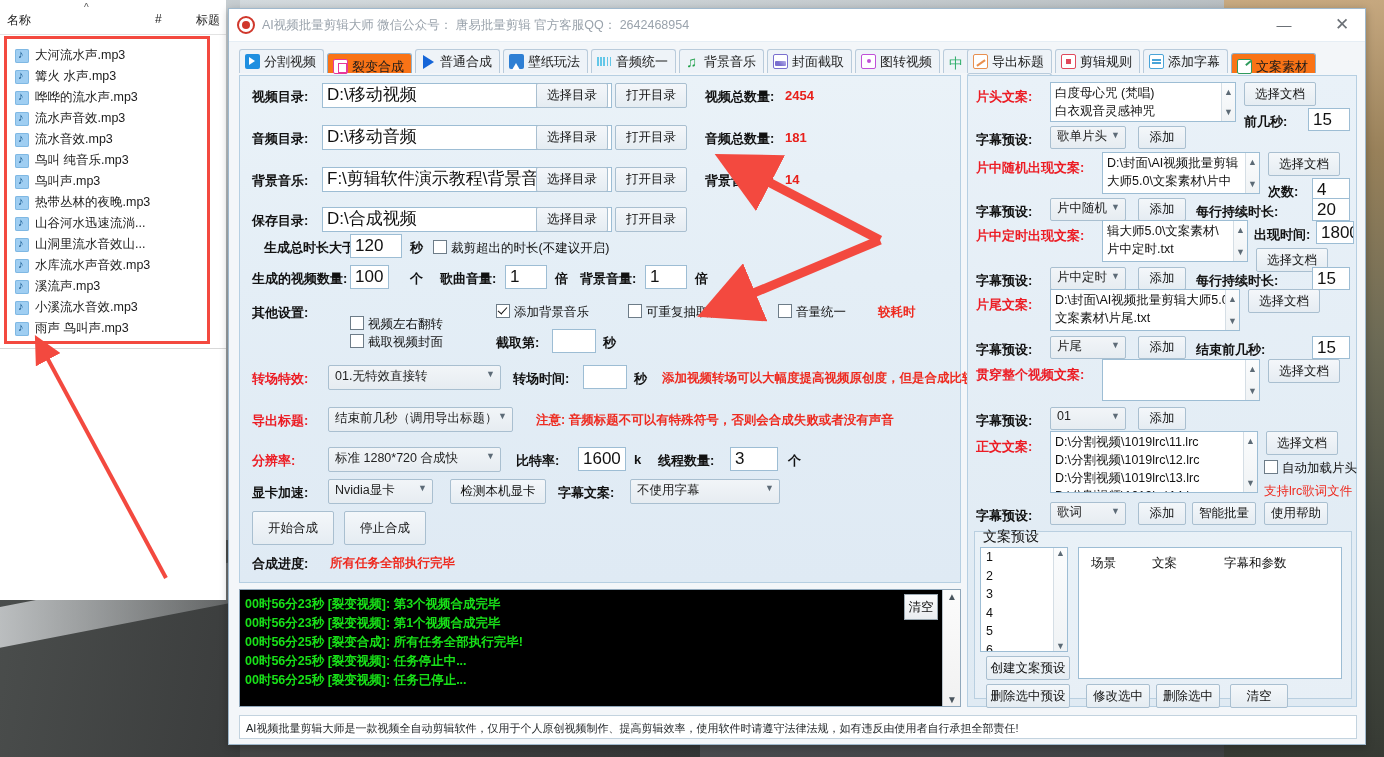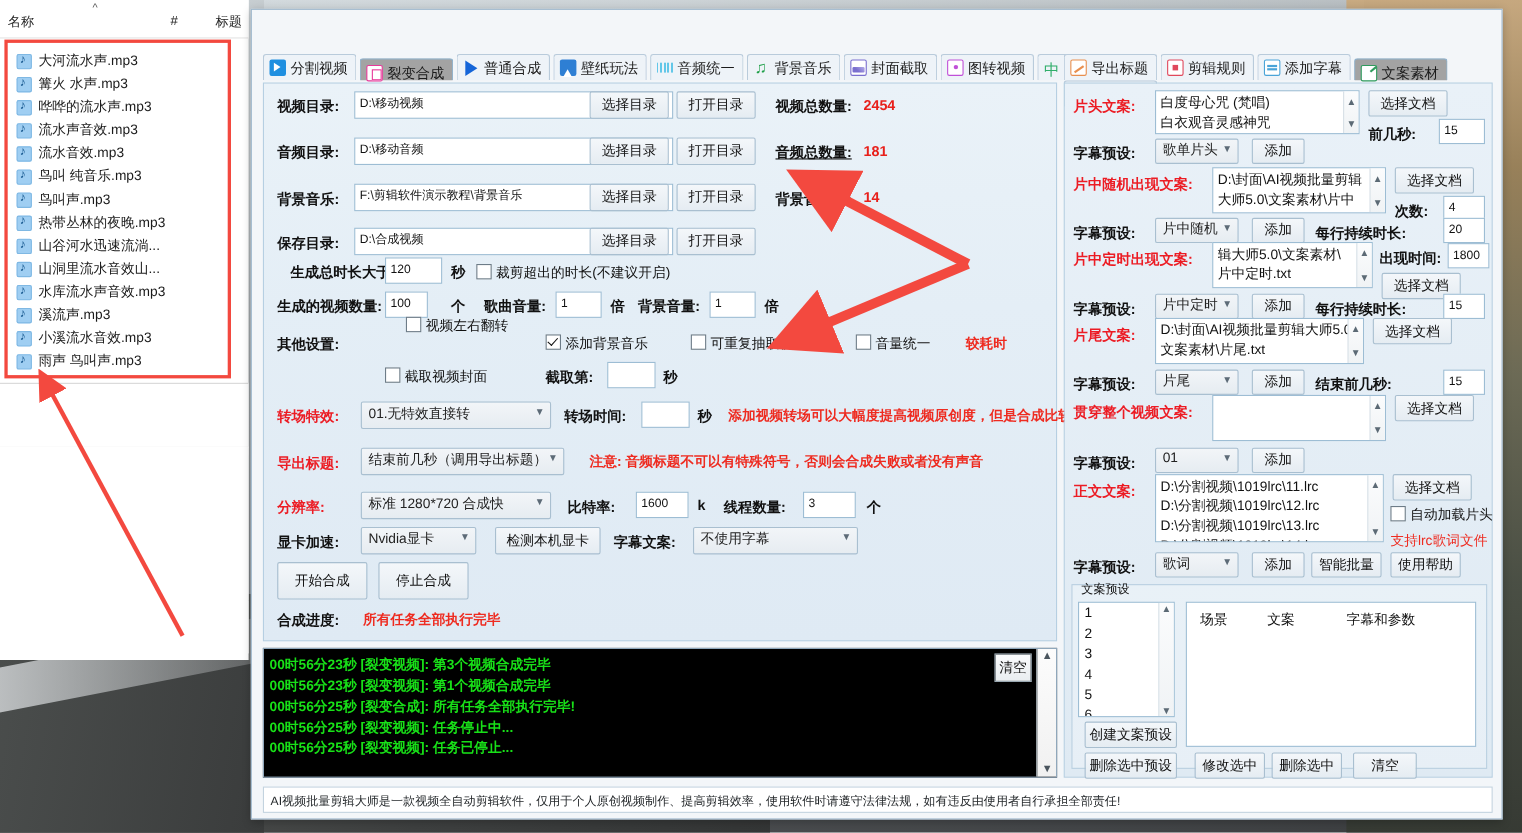--- a/index.html
+++ b/index.html
@@ -117,21 +117,21 @@
 
   
   .tabstrip{position:absolute;top:40px;height:26px;}
   .tab{
     position:relative;display:inline-block;height:24px;line-height:24px;
     padding:0 7px 0 5px;margin-right:3px;font-size:13px;color:#1b1b1b;
     background:#eef3f8;border:1px solid #b9cbdb;border-bottom:none;
     border-radius:3px 3px 0 0;vertical-align:bottom;white-space:nowrap;
     box-sizing:border-box;
   }
-  .tab.active{background:#a3a3a3;border-color:#8fb2cd;height:20px;line-height:26px;}
+  .tab.active{background:#f97316;border-color:#8fb2cd;height:20px;line-height:26px;}
   .tab .ti{
     display:inline-block;width:15px;height:15px;margin-right:4px;
     vertical-align:-3px;position:relative;border-radius:2px;
   }
   .ti-split{background:#1f8fe0;}
   .ti-split:after{content:"";position:absolute;left:4px;top:3px;border-left:6px solid #fff;border-top:4px solid transparent;border-bottom:4px solid transparent;}
   .ti-fission{background:#fff;border:1.5px solid #e8389a;box-sizing:border-box;}
   .ti-fission:after{content:"";position:absolute;left:4px;top:3px;width:7px;height:8px;border:1.5px solid #e8389a;background:#fff;}
   .ti-normal{background:transparent;}
   .ti-normal:after{content:"";position:absolute;left:2px;top:1px;border-left:11px solid #1565d8;border-top:7px solid transparent;border-bottom:7px solid transparent;}
@@ -180,21 +180,21 @@
     position:absolute;left:6px;top:5px;font-size:11px;color:#24282b;white-space:nowrap;
   }
 
   
   .lbl{position:absolute;font-size:13px;color:#111;font-weight:bold;white-space:nowrap;}
   .lbl.red{color:#ec1c24;}
   .val-red{position:absolute;font-size:13px;color:#e8201b;font-weight:bold;white-space:nowrap;}
   .note-red{position:absolute;font-size:12.5px;color:#ee2b20;font-weight:bold;white-space:nowrap;}
   .tb{
     position:absolute;background:#fff;border:1px solid #9dbdd4;box-sizing:border-box;
-    font-size:11px;color:#111;padding:2px 4px;line-height:17px;white-space:nowrap;overflow:hidden;
+    font-size:17px;color:#111;padding:2px 4px;line-height:17px;white-space:nowrap;overflow:hidden;
   }
   .btn{
     position:absolute;background:linear-gradient(180deg,#f4f7fa,#e5ecf2);
     border:1px solid #a9bfd0;box-sizing:border-box;font-size:12.5px;color:#111;
     text-align:center;white-space:nowrap;border-radius:2px;
   }
   .sel{
     position:absolute;background:linear-gradient(180deg,#f2f5f8,#e6ecf1);
     border:1px solid #a9bfd0;box-sizing:border-box;font-size:12.5px;color:#222;
     padding:2px 16px 2px 6px;white-space:nowrap;overflow:hidden;border-radius:2px;
@@ -238,21 +238,21 @@
   }
   #logsb .up,#logsb .dn{position:absolute;left:4px;font-size:10px;color:#4a555e;}
   #logsb .up{top:1px;}
   #logsb .dn{bottom:1px;}
 
   
   .grp{
     position:absolute;border:1px solid #b9cfe0;box-sizing:border-box;
     background:rgba(255,255,255,.25);
   }
-  .grp-t{position:absolute;font-size:11px;color:#111;background:transparent;padding:0 3px;}
+  .grp-t{position:absolute;font-size:14px;color:#111;background:transparent;padding:0 3px;}
   .listbox{
     position:absolute;background:#fff;border:1px solid #9dbdd4;box-sizing:border-box;
     font-size:12.5px;color:#111;overflow:hidden;
   }
   .listbox .li{padding-left:5px;line-height:18.5px;white-space:nowrap;}
   .tablehdr{position:absolute;font-size:12.5px;color:#111;white-space:nowrap;}
 
   .arrow-svg{position:absolute;left:0;top:0;width:1384px;height:757px;pointer-events:none;}
 </style>
 </head>
@@ -330,40 +330,46 @@
       </div>
     </div>
   <div class="exp-body2"></div>
   <div class="exp-strip"></div>
   <div class="exp-body3"></div>
   <div class="exp-bottom"></div>
 </div>
 
 <div id="app">
 
+  <div class="titlebar">
+    <span class="title-ico"></span>
+    <span class="title-text">AI视频批量剪辑大师  微信公众号： 唐易批量剪辑  官方客服QQ： 2642468954</span>
+    <div class="win-btn win-min">—</div>
+    <div class="win-btn win-close">✕</div>
+  </div>
 
   <div class="tabstrip" id="main-tabs" style="left:10px;"><span class="tab"><span class="ti ti-split"></span><span>分割视频</span></span><span class="tab active"><span class="ti ti-fission"></span><span>裂变合成</span></span><span class="tab"><span class="ti ti-normal"></span><span>普通合成</span></span><span class="tab"><span class="ti ti-wall"></span><span>壁纸玩法</span></span><span class="tab"><span class="ti ti-audio"></span><span>音频统一</span></span><span class="tab"><span class="ti ti-bgm"></span><span>背景音乐</span></span><span class="tab"><span class="ti ti-cover"></span><span>封面截取</span></span><span class="tab"><span class="ti ti-img2v"></span><span>图转视频</span></span><span class="tab"><span class="ti ti-crop"></span><span>视频裁剪</span></span></div>
 
   <div class="tabstrip" id="right-tabs" style="left:738px;"><span class="tab"><span class="ti ti-exp"></span><span>导出标题</span></span><span class="tab"><span class="ti ti-rule"></span><span>剪辑规则</span></span><span class="tab"><span class="ti ti-sub"></span><span>添加字幕</span></span><span class="tab active"><span class="ti ti-copy"></span><span>文案素材</span></span><span class="tab"><span class="ti ti-sticker"></span><span>视频贴纸</span></span></div>
 
   <div class="panel" id="panel-left">
 
     <div class="lbl" style="left:12px;top:12px;">视频目录:</div>
     <div class="tb" style="left:82px;top:7px;width:290px;height:25px;">D:\移动视频</div>
 
     <div class="btn" id="btn-choose-0" style="left:296px;top:7px;width:72px;height:25px;line-height:23px;">选择目录</div>
     <div class="btn" id="btn-open-0" style="left:375px;top:7px;width:72px;height:25px;line-height:23px;">打开目录</div>
     <div class="lbl" style="left:465px;top:12px;">视频总数量:</div>
     <div class="val-red" style="left:545px;top:12px;">2454</div>
 
     <div class="lbl" style="left:12px;top:54px;">音频目录:</div>
     <div class="tb" style="left:82px;top:49px;width:290px;height:25px;">D:\移动音频</div>
     <div class="btn" style="left:296px;top:49px;width:72px;height:25px;line-height:23px;">选择目录</div>
     <div class="btn" style="left:375px;top:49px;width:72px;height:25px;line-height:23px;">打开目录</div>
-    <div class="lbl" style="left:465px;top:54px;text-decoration:underline;">音频总数量:</div>
+    <div class="lbl" style="left:465px;top:54px;">音频总数量:</div>
     <div class="val-red" style="left:545px;top:54px;">181</div>
 
     <div class="lbl" style="left:12px;top:96px;">背景音乐:</div>
     <div class="tb" style="left:82px;top:91px;width:290px;height:25px;">F:\剪辑软件演示教程\背景音乐</div>
     <div class="btn" style="left:296px;top:91px;width:72px;height:25px;line-height:23px;">选择目录</div>
     <div class="btn" style="left:375px;top:91px;width:72px;height:25px;line-height:23px;">打开目录</div>
     <div class="lbl" style="left:465px;top:96px;">背景音数量:</div>
     <div class="val-red" style="left:545px;top:96px;">14</div>
 
     <div class="lbl" style="left:12px;top:136px;">保存目录:</div>
@@ -382,21 +388,21 @@
     <div class="tb" style="left:110px;top:189px;width:39px;height:24px;">100</div>
     <div class="lbl" style="left:170px;top:194px;">个</div>
     <div class="lbl" style="left:200px;top:194px;">歌曲音量:</div>
     <div class="tb" style="left:265px;top:189px;width:42px;height:24px;">1</div>
     <div class="lbl" style="left:315px;top:194px;">倍</div>
     <div class="lbl" style="left:340px;top:194px;">背景音量:</div>
     <div class="tb" style="left:405px;top:189px;width:42px;height:24px;">1</div>
     <div class="lbl" style="left:455px;top:194px;">倍</div>
 
     <div class="lbl" style="left:12px;top:228px;">其他设置:</div>
-    <div class="cb" style="left:110px;top:212px;margin-left:19px;">
+    <div class="cb" style="left:110px;top:240px;">
       <span class="box"></span><span>视频左右翻转</span>
     </div>
     <div class="cb checked" style="left:256px;top:228px;">
       <span class="box"></span><span>添加背景音乐</span>
     </div>
     <div class="cb" style="left:388px;top:228px;">
       <span class="box"></span><span>可重复抽取视频</span>
     </div>
     <div class="cb" style="left:538px;top:228px;">
       <span class="box"></span><span>音量统一</span>

